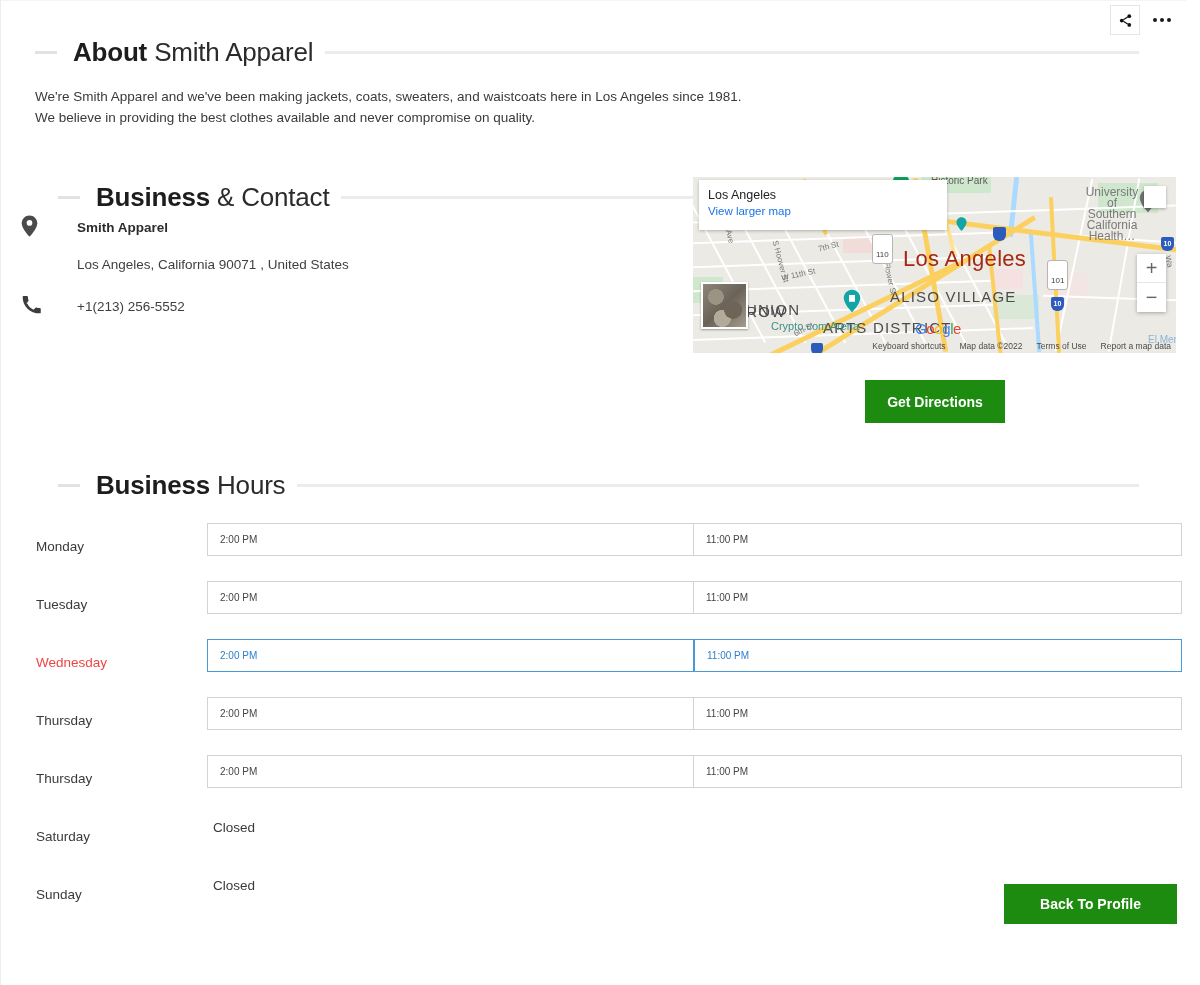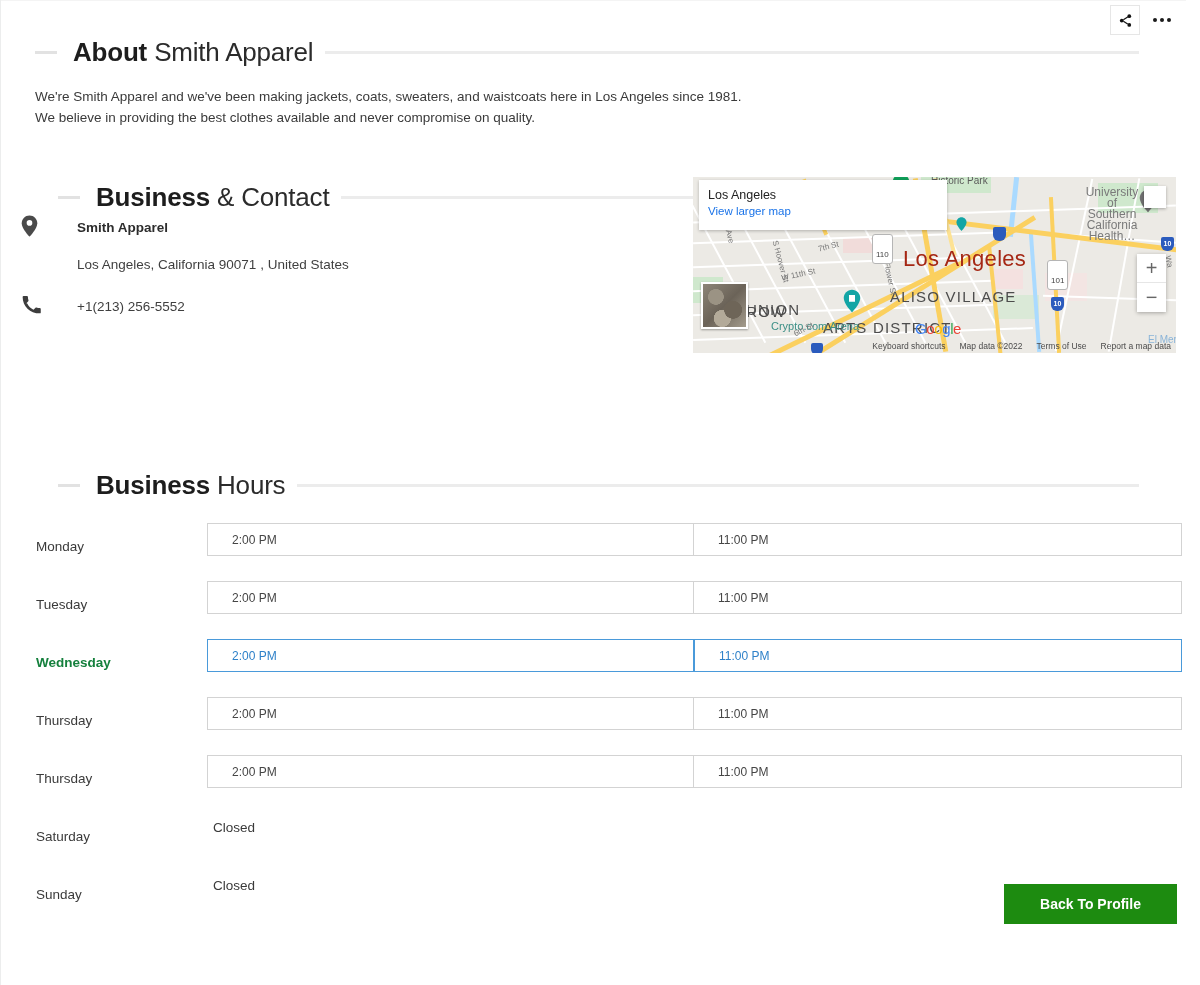--- a/index.html
+++ b/index.html
@@ -335,33 +335,33 @@
     align-items: flex-start;
     margin-left: 6px;
   }
   .hrow .daylabel {
     width: 171px;
     flex: 0 0 171px;
     font-size: 13.5px;
     color: #3a3a3a;
     padding-top: 16px;
   }
-  .hrow.active .daylabel { color: #15803d; font-weight: 700; }
+  .hrow.active .daylabel { color: #ef4444; font-weight: 400; }
   .hinputs {
     display: flex;
     flex: 1 1 auto;
   }
   .hinput {
     height: 33px;
     border: 1px solid #d3d3d3;
     background: #fff;
     font-family: "Liberation Sans", sans-serif;
-    font-size: 12px;
+    font-size: 10px;
     color: #454545;
-    padding: 0 24px;
+    padding: 0 12px;
     outline: none;
   }
   .hinput.open  { width: 487px; }
   .hinput.close { width: 488px; border-left: none; }
   .hrow.active .hinput {
     border-color: #4a9ada;
     color: #2e81c9;
   }
   .hrow.active .hinput.close { border-left: 1px solid #4a9ada; }
   .closed-text {
@@ -529,20 +529,21 @@
     </div>
 
     <div id="map-foot">
       <span>Keyboard shortcuts</span>
       <span>Map data ©2022</span>
       <span>Terms of Use</span>
       <span>Report a map data</span>
     </div>
   </div>
 
+  <button id="btn-directions" class="btn-green">Get Directions</button>
 
   <div id="hours-section" class="section-head">
     <span class="head-dash"></span>
     <span class="head-text"><b>Business</b> <span>Hours</span></span>
     <span class="head-line"></span>
   </div>
 
   <div id="hours-table">
         <div class="hrow">
           <div class="daylabel">Monday</div>

